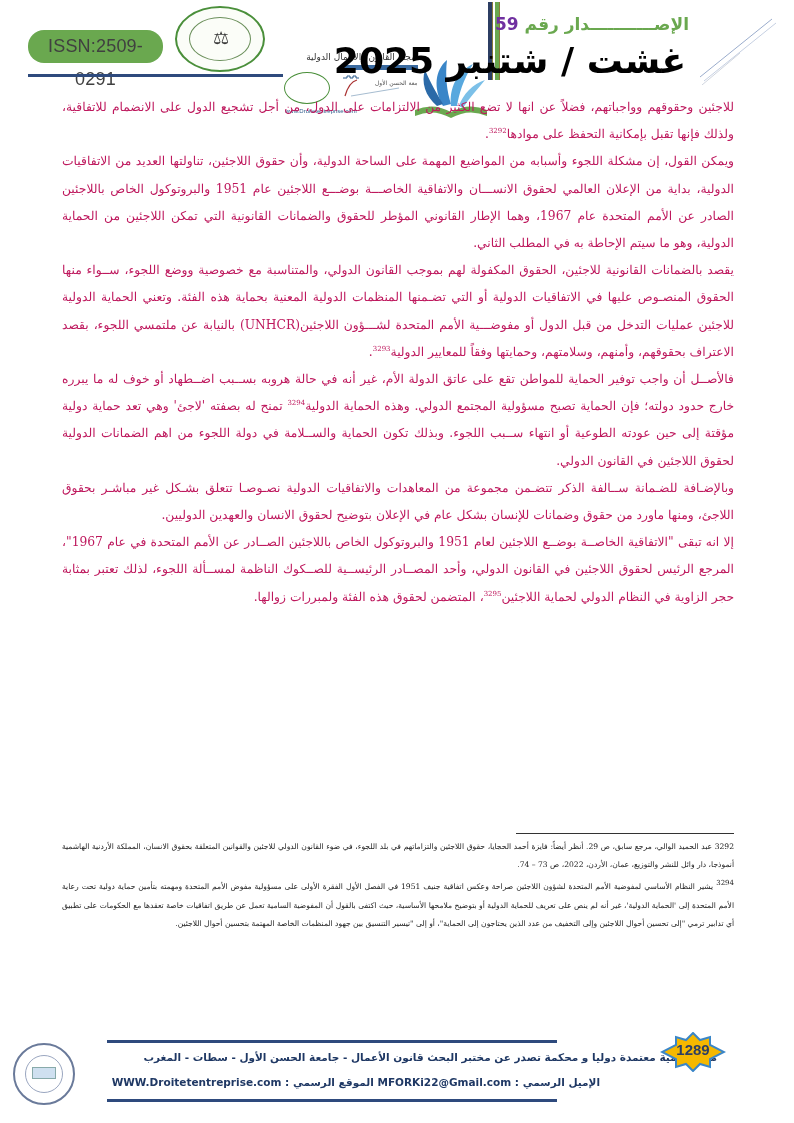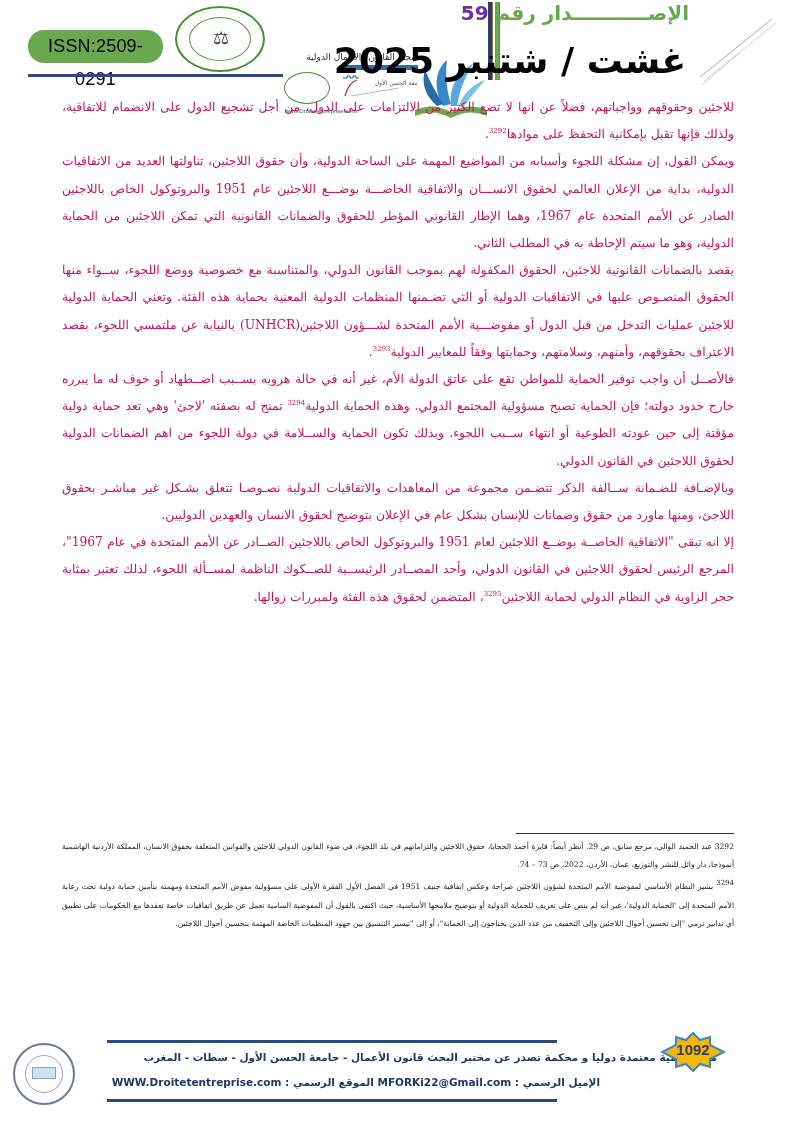--- a/index.html
+++ b/index.html
@@ -3,21 +3,21 @@
 <meta charset="utf-8">
 <style>
   * { box-sizing: border-box; margin: 0; padding: 0; }
   html, body { width: 794px; height: 1123px; background: #ffffff; overflow: hidden; }
   body { position: relative; font-family: "DejaVu Sans", sans-serif; color: #1a1a1a; }
 
   
   .header { position: absolute; left: 0; top: 0; width: 794px; height: 88px; }
   .issn {
     position: absolute; left: 28px; top: 30px; width: 135px; height: 33px;
-    background: #6aa84f; color: #000000; border-radius: 16px;
+    background: #6aa84f; color: #404040; border-radius: 16px;
     font-family: "Liberation Sans", sans-serif; font-size: 18px; line-height: 33px;
     text-align: center; letter-spacing: 0.2px;
   }
   .header-rule {
     position: absolute; left: 28px; top: 74px; width: 390px; height: 3px; background: #2e4a7d;
   }
   .lab-seal {
     position: absolute; left: 175px; top: 6px; width: 90px; height: 66px; border-radius: 50%;
     border: 2px solid #4a8f3a; background: #fbfdf8;
   }
@@ -52,22 +52,22 @@
     position: absolute; left: 2px; top: 56px; font-size: 6px; color: #2b5a8a;
     font-family: "Liberation Sans", sans-serif;
   }
   .journal-logo .jl-book {
     position: absolute; left: 130px; top: 6px; width: 75px; height: 62px;
   }
   .vbars { position: absolute; left: 488px; top: 2px; width: 14px; height: 78px; }
   .vbars .b1 { position: absolute; left: 0; top: 0; width: 5px; height: 78px; background: #2c3e63; border-right: 1px solid #8a7a3a; }
   .vbars .b2 { position: absolute; left: 7px; top: 0; width: 5px; height: 78px; background: #6aa84f; border-right: 1px solid #8a7a3a; }
   .issue-line {
-    position: absolute; right: 105px; top: 1px; direction: rtl; white-space: nowrap;
-    font-family: "DejaVu Sans", sans-serif; font-weight: bold; font-size: 20px; color: #6aa84f;
+    position: absolute; right: 105px; top: 14px; direction: rtl; white-space: nowrap;
+    font-family: "DejaVu Sans", sans-serif; font-weight: bold; font-size: 17px; color: #6aa84f;
   }
   .issue-line .issue-num { color: #7030a0; }
   .date-line {
     position: absolute; right: 108px; top: 40px; direction: rtl; white-space: nowrap;
     font-family: "DejaVu Sans", sans-serif; font-weight: bold; font-size: 36px; color: #000000;
   }
   .diag-line { position: absolute; left: 700px; top: 15px; width: 80px; height: 70px; }
 
   
   .body-text {
@@ -187,18 +187,18 @@
   <span>الإميل الرسمي :</span>
   <span class="ltr">MFORKi22@Gmail.com</span>
   <span>الموقع الرسمي :</span>
   <span class="ltr">WWW.Droitetentreprise.com</span>
 </div>
 <div class="footer-rule-bot"></div>
 
 <svg class="page-star" viewBox="0 0 66 40">
   <polygon points="33,1 40,8 50,5 50,13 64,20 50,27 50,35 40,32 33,39 26,32 16,35 16,27 2,20 16,13 16,5 26,8" fill="#f5b800" stroke="#3a86c8" stroke-width="2"></polygon>
 </svg>
-<div class="page-num">1092</div>
+<div class="page-num">1289</div>
 
 <div class="footer-seal">
   <div class="fs-inner"></div>
   <div class="fs-mid"></div>
 </div>
 
 </body></html>

